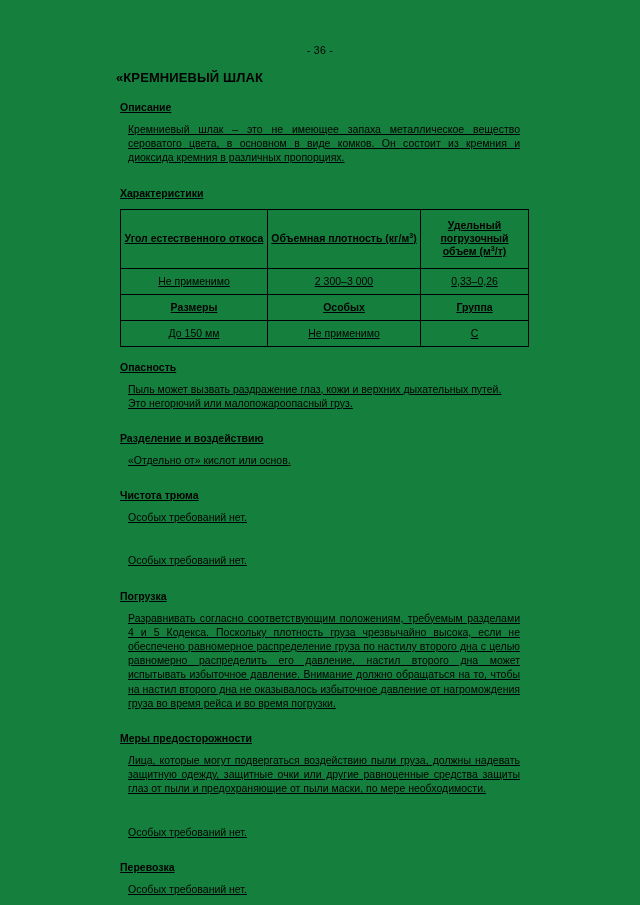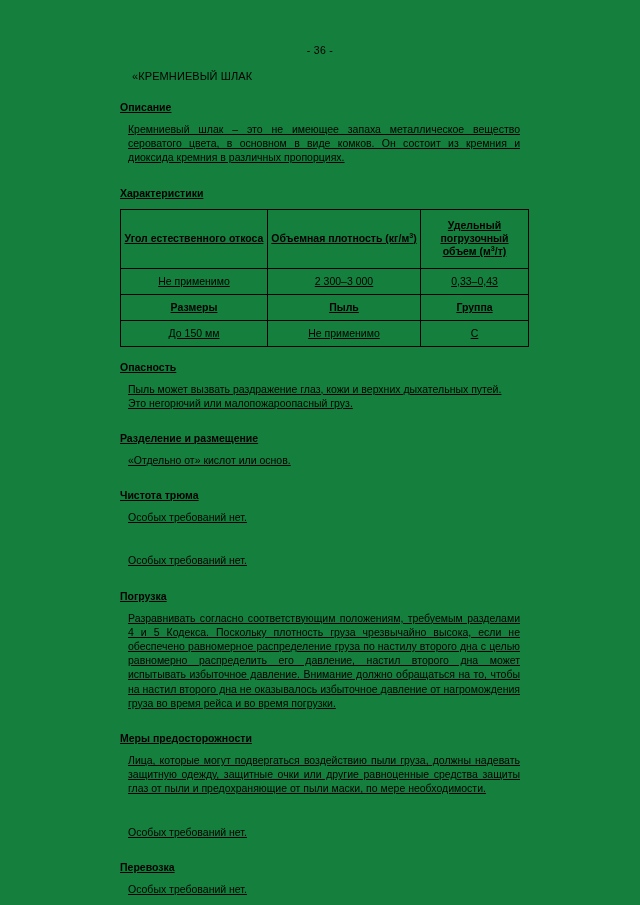--- a/index.html
+++ b/index.html
@@ -38,23 +38,23 @@
     left: 0;
     width: 640px;
     text-align: center;
     font-size: 10.5px;
     letter-spacing: 0.3px;
   }
 
   .doc-title {
     position: absolute;
     top: 70px;
-    left: 132px;
-    font-size: 11px;
-    font-weight: normal;
+    left: 116px;
+    font-size: 13px;
+    font-weight: bold;
     letter-spacing: 0.1px;
     white-space: nowrap;
   }
 
   .section {
     margin-bottom: 0;
   }
 
   h2.heading {
     font-size: 10.5px;
@@ -155,25 +155,25 @@
           </colgroup>
           <tbody>
             <tr class="tall">
               <td class="hdr">Угол естественного откоса</td>
               <td class="hdr">Объемная плотность (кг/м<sup>3</sup>)</td>
               <td class="hdr">Удельный погрузочный объем (м<sup>3</sup>/т)</td>
             </tr>
             <tr class="norm">
               <td>Не применимо</td>
               <td>2 300–3 000</td>
-              <td>0,33–0,43</td>
+              <td>0,33–0,26</td>
             </tr>
             <tr class="norm">
               <td class="hdr">Размеры</td>
-              <td class="hdr">Пыль</td>
+              <td class="hdr">Особых</td>
               <td class="hdr">Группа</td>
             </tr>
             <tr class="norm">
               <td>До 150 мм</td>
               <td>Не применимо</td>
               <td>С</td>
             </tr>
           </tbody>
         </table>
       </div>
@@ -182,21 +182,21 @@
     <div class="gap"></div>
 
     <div class="section">
       <h2 class="heading">Опасность</h2>
       <p class="body-text nojust">Пыль может вызвать раздражение глаз, кожи и верхних дыхательных путей. Это негорючий или малопожароопасный груз.</p>
     </div>
 
     <div class="gap"></div>
 
     <div class="section">
-      <h2 class="heading">Разделение и размещение</h2>
+      <h2 class="heading">Разделение и воздействию</h2>
       <p class="body-text nojust">«Отдельно от» кислот или основ.</p>
     </div>
 
     <div class="gap"></div>
 
     <div class="section">
       <h2 class="heading">Чистота трюма</h2>
       <p class="body-text nojust">Особых требований нет.</p>
     </div>
 

